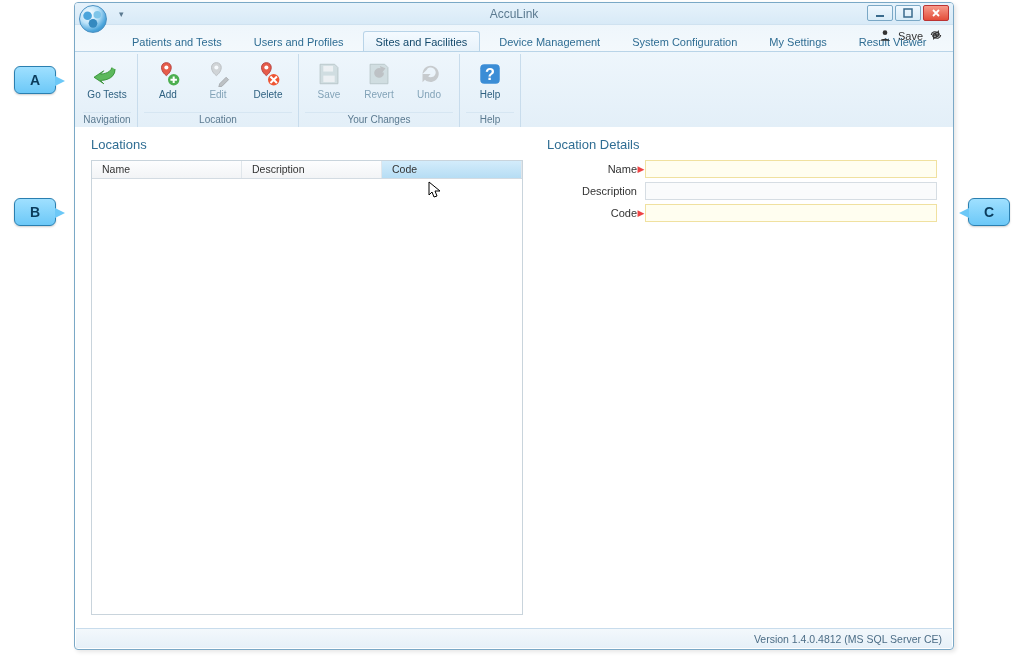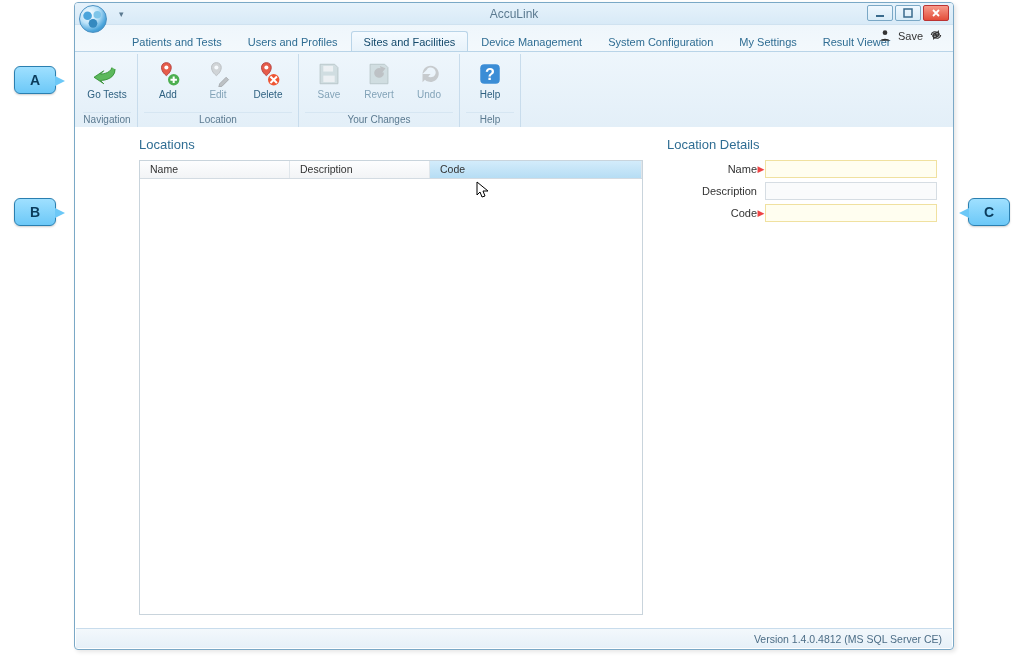--- a/index.html
+++ b/index.html
@@ -65,21 +65,21 @@
   .winbtns { position:absolute; right:4px; top:2px; display:flex; gap:2px;}
   .winbtn { width:26px;height:16px;border:1px solid #7aa8c6;background:linear-gradient(#f0f8ff,#d9ecf8);display:flex;align-items:center;justify-content:center;font-size:10px;color:#3a6b8d;border-radius:2px;cursor:pointer;}
   .winbtn.close{ background:linear-gradient(#f79a8a,#e34d3a); color:#fff;border-color:#b33;}
   .winbtn svg{width:10px;height:10px;}
 
   
   .tabstrip {
     height:27px;
     display:flex; align-items:flex-end;
     padding-left:44px;
-    gap:0;
+    gap:6px;
     background:transparent;
     border-bottom:1px solid #b9d4e8;
     position:relative;
   }
   .tab {
     padding:4px 12px 3px;
     color:#2f6d93; font-size:11px;
     cursor:pointer;
     border:1px solid transparent;
     border-bottom:none;
@@ -126,21 +126,21 @@
   .rbtn .rlabel{font-size:10px;color:#2f6181;margin-top:2px;}
   .rbtn.disabled{opacity:.55;cursor:default;}
 
   
   .content {
     position:absolute; left:0;right:0;top:124px;bottom:22px;
     padding:10px 16px;
     display:flex; gap:24px;
     background:#fff;
   }
-  .panel-left{width:504px;margin-left:48px;}
+  .panel-left{width:432px;}
   .panel-right{flex:1;}
   .panel-title{color:#2f6d93;font-size:13px;margin-bottom:8px;}
 
   .grid {
     border:1px solid #c9d4dc;
     height:455px;
     background:#fff;
     position:relative;
   }
   .grid-header{

